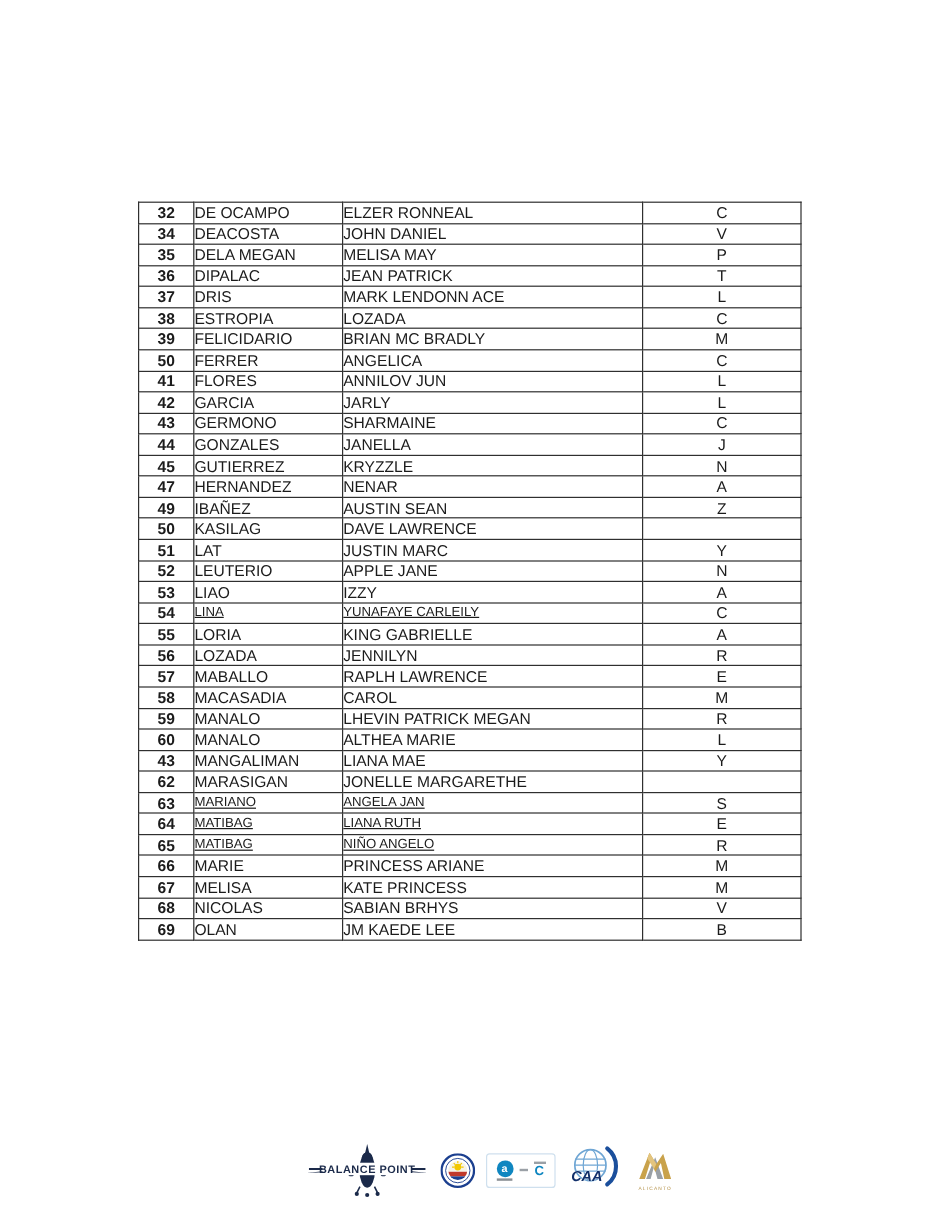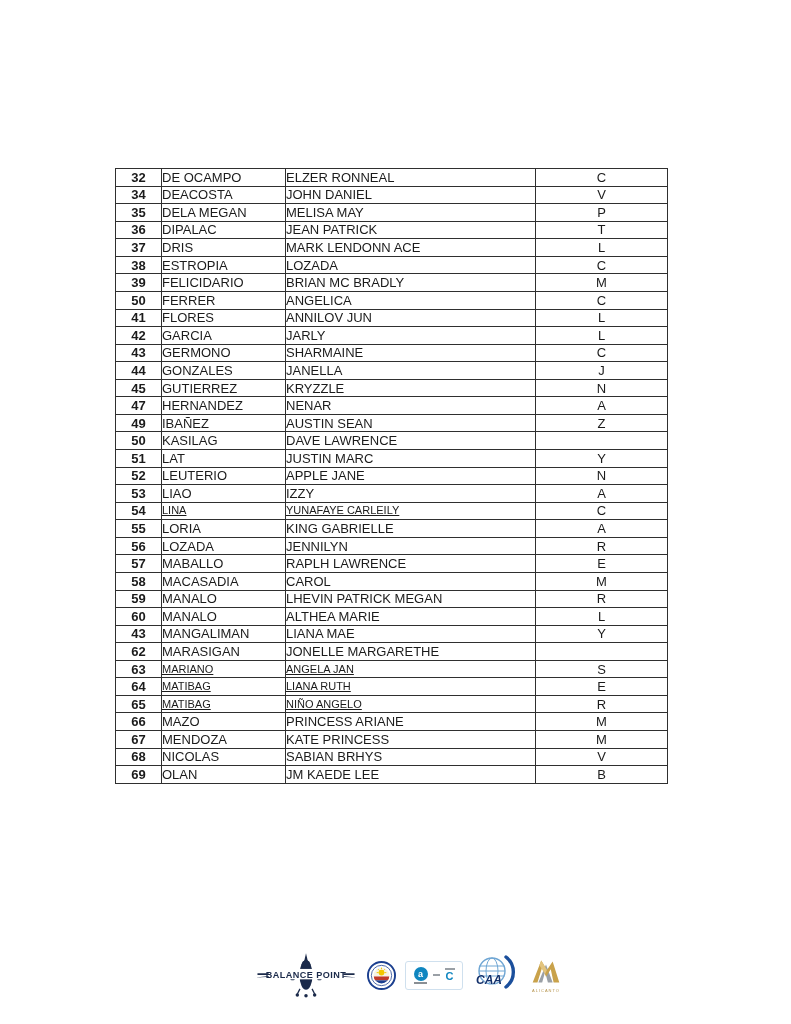--- a/index.html
+++ b/index.html
@@ -241,27 +241,27 @@
       <td class="c-mi">E</td>
     </tr>
         <tr class="small">
       <td class="c-no">65</td>
       <td class="c-sur">MATIBAG</td>
       <td class="c-first">NIÑO ANGELO</td>
       <td class="c-mi">R</td>
     </tr>
         <tr>
       <td class="c-no">66</td>
-      <td class="c-sur">MAZO</td>
+      <td class="c-sur">MARIE</td>
       <td class="c-first">PRINCESS ARIANE</td>
       <td class="c-mi">M</td>
     </tr>
         <tr>
       <td class="c-no">67</td>
-      <td class="c-sur">MENDOZA</td>
+      <td class="c-sur">MELISA</td>
       <td class="c-first">KATE PRINCESS</td>
       <td class="c-mi">M</td>
     </tr>
         <tr>
       <td class="c-no">68</td>
       <td class="c-sur">NICOLAS</td>
       <td class="c-first">SABIAN BRHYS</td>
       <td class="c-mi">V</td>
     </tr>
         <tr>

